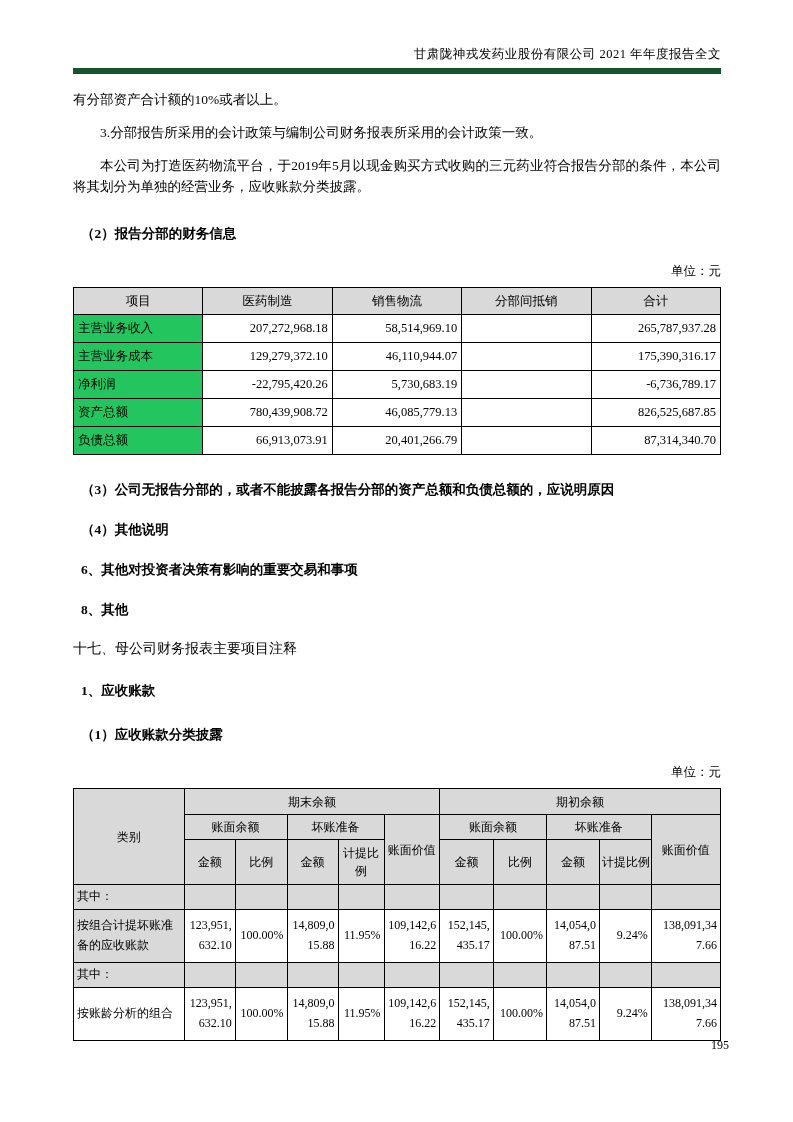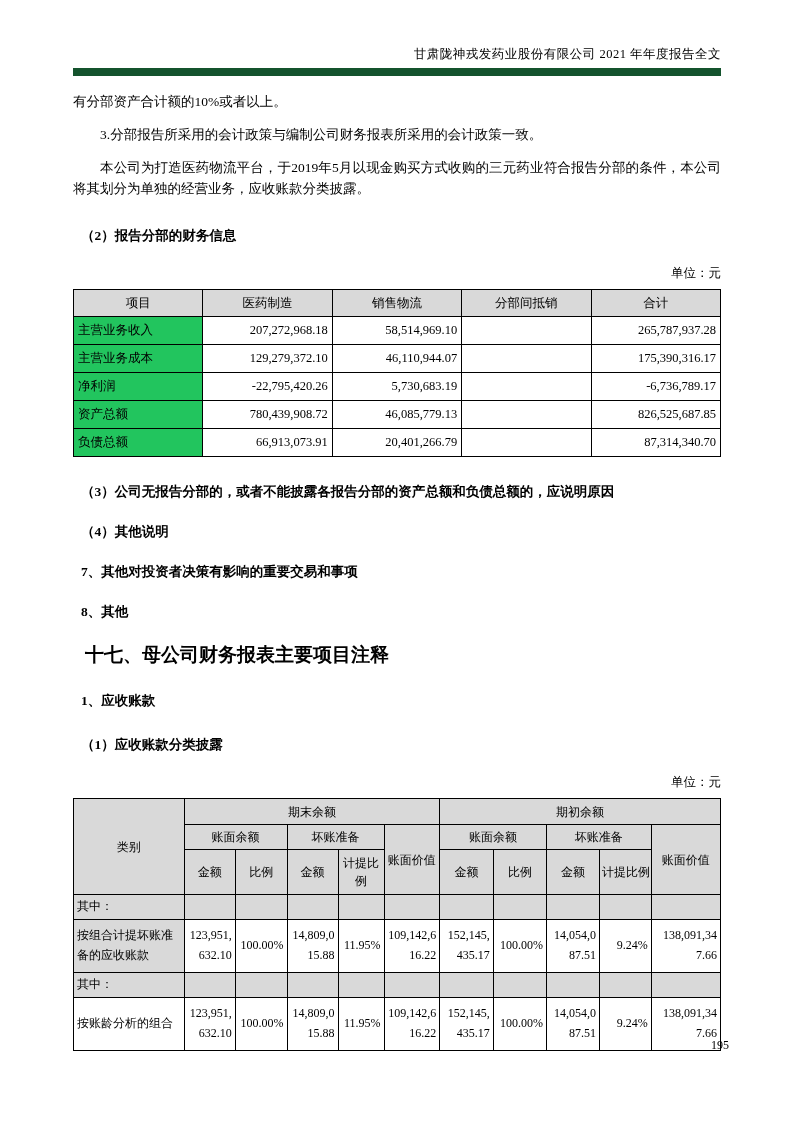--- a/index.html
+++ b/index.html
@@ -12,33 +12,33 @@
     background: #ffffff;
     font-family: "Liberation Serif", "DejaVu Serif", serif;
     color: #000;
     padding: 46px 72px 0 73px;
     overflow: hidden;
   }
   .doc-header {
     font-size: 12.5px;
     text-align: right;
     padding-bottom: 5px;
-    border-bottom: 8px solid #14532d;
+    border-bottom: 6px solid #14532d;
     letter-spacing: 0.5px;
   }
   .para { font-size: 13.5px; line-height: 21px; margin: 0; text-align: justify; }
   .para.first { margin-top: 15px; }
   .para.gap { margin-top: 12px; }
   .indent { text-indent: 2em; }
   .h-sub { font-size: 13.5px; font-weight: bold; margin: 8px; }
   .mt28 { margin-top: 28px; }
   .mt26 { margin-top: 26px; }
   .mt24 { margin-top: 24px; }
   .mt22 { margin-top: 22px; }
-  .h-big { font-size: 19px; font-weight: bold; margin: 12px; margin-top: 21px; }
+  .h-big { font-size: 14px; font-weight: normal; margin: 0; margin-top: 21px; }
   .unit { font-size: 12.5px; text-align: right; margin-top: 20px; }
   table { width: 100%; border-collapse: collapse; table-layout: fixed; margin-top: 7px; }
   th, td { border: 1px solid #000; }
   .t1 { border: 1.5px solid #000; }
   .t1 th {
     height: 27px; background: #d9d9d9; font-weight: normal;
     font-size: 12.5px; text-align: center; padding: 1px 2px;
   }
   .t1 td { height: 28px; font-size: 12.5px; padding: 1px 4px; }
   .t1 td.lbl { background: #22c55e; text-align: left; }
@@ -126,21 +126,21 @@
         <td class="num">66,913,073.91</td>
         <td class="num">20,401,266.79</td>
         <td class="num"></td>
         <td class="num">87,314,340.70</td>
       </tr>
     </tbody>
   </table>
 
   <p class="h-sub mt26">（3）公司无报告分部的，或者不能披露各报告分部的资产总额和负债总额的，应说明原因</p>
   <p class="h-sub mt22">（4）其他说明</p>
-  <p class="h-sub mt22">7、其他对投资者决策有影响的重要交易和事项</p>
+  <p class="h-sub mt22">6、其他对投资者决策有影响的重要交易和事项</p>
   <p class="h-sub mt22">8、其他</p>
 
   <p class="h-big">十七、母公司财务报表主要项目注释</p>
   <p class="h-sub mt24">1、应收账款</p>
   <p class="h-sub mt26">（1）应收账款分类披露</p>
 
   <div class="unit">单位：元</div>
 
   <table class="t2">
     <colgroup>

